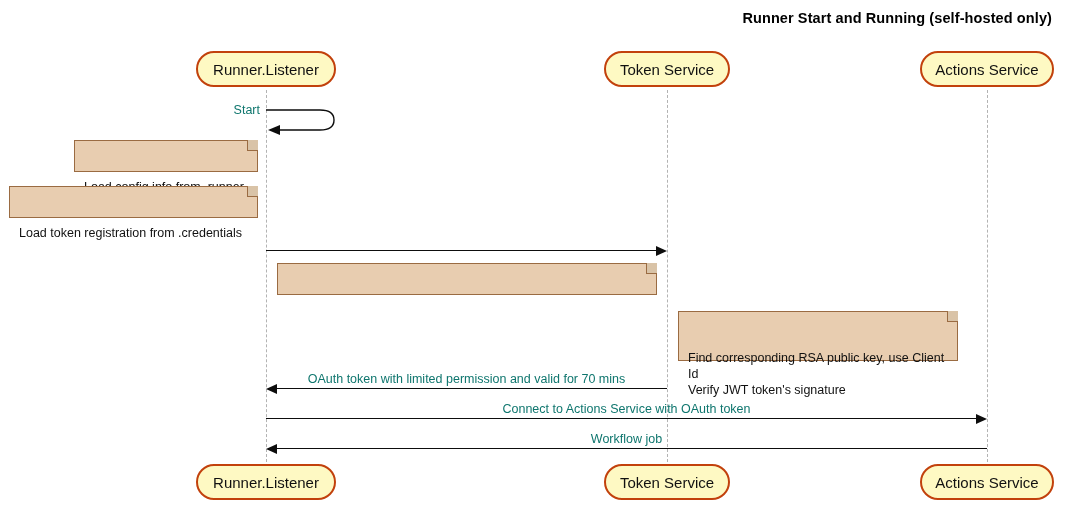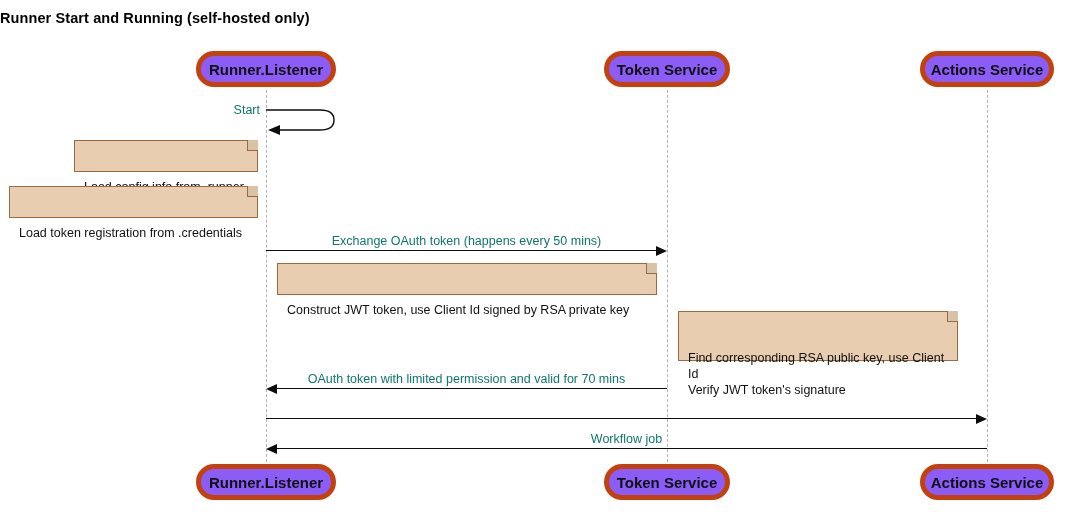--- a/index.html
+++ b/index.html
@@ -17,51 +17,50 @@
     width: 1070px;
     height: 525px;
     overflow: hidden;
     background: #ffffff;
   }
   #title {
     position: absolute;
     left: 0;
     top: 10px;
     width: 1052px;
-    text-align: left;
+    text-align: right;
     font-size: 14.5px;
     font-weight: bold;
     color: #000000;
     letter-spacing: 0.1px;
   }
 
   
   .lifeline {
     position: absolute;
     top: 90px;
     width: 0;
     height: 372px;
     border-left: 1px dashed #b3b3b3;
   }
 
   
   .participant {
     position: absolute;
     height: 36px;
     border-radius: 18px;
-    background: #8b5cf6;
-    border: 5px solid #c2410c;
+    background: #fef9c3;
+    border: 2px solid #c2410c;
     display: flex;
     align-items: center;
     justify-content: center;
     box-sizing: border-box;
     color: #111111;
     font-size: 15px;
     white-space: nowrap;
-    font-weight: bold;
   }
 
   
   .note {
     position: absolute;
     background: #e8cdb0;
     border: 1px solid #9a6b42;
     box-sizing: border-box;
     font-size: 12.5px;
     color: #111111;
@@ -153,39 +152,38 @@
   <div class="note" style="left:74px; top:140px; width:184px; height:32px;">
     <span class="fold"></span>
     <span>Load config info from .runner</span>
   </div>
 
   <div class="note" style="left:9px; top:186px; width:249px; height:32px;">
     <span class="fold"></span>
     <span>Load token registration from .credentials</span>
   </div>
 
-  <div class="msg-label centered" style="left:266px; top:234px; width:401px;">Exchange OAuth token (happens every 50 mins)</div>
   <div class="msg-line" style="left:266px; top:250px; width:390px;"></div>
   <div class="arrowhead right" style="left:656px; top:245.5px;"></div>
 
   <div class="note" style="left:277px; top:263px; width:380px; height:32px;">
     <span class="fold"></span>
-    <span>Construct JWT token, use Client Id signed by RSA private key</span>
   </div>
 
   <div class="note" style="left:678px; top:311px; width:280px; height:50px;">
     <span class="fold"></span>
     <span>Find corresponding RSA public key, use Client Id
 Verify JWT token's signature</span>
   </div>
 
   <div class="msg-label centered" style="left:266px; top:372px; width:401px;">OAuth token with limited permission and valid for 70 mins</div>
   <div class="msg-line" style="left:277px; top:388px; width:390px;"></div>
   <div class="arrowhead left" style="left:266px; top:383.5px;"></div>
 
+  <div class="msg-label centered" style="left:266px; top:402px; width:721px;">Connect to Actions Service with OAuth token</div>
   <div class="msg-line" style="left:266px; top:418px; width:710px;"></div>
   <div class="arrowhead right" style="left:976px; top:413.5px;"></div>
 
   <div class="msg-label centered" style="left:266px; top:432px; width:721px;">Workflow job</div>
   <div class="msg-line" style="left:277px; top:448px; width:710px;"></div>
   <div class="arrowhead left" style="left:266px; top:443.5px;"></div>
 
   <div class="participant" style="left:196px; top:464px; width:140px;">
     <span>Runner.Listener</span>
   </div>

